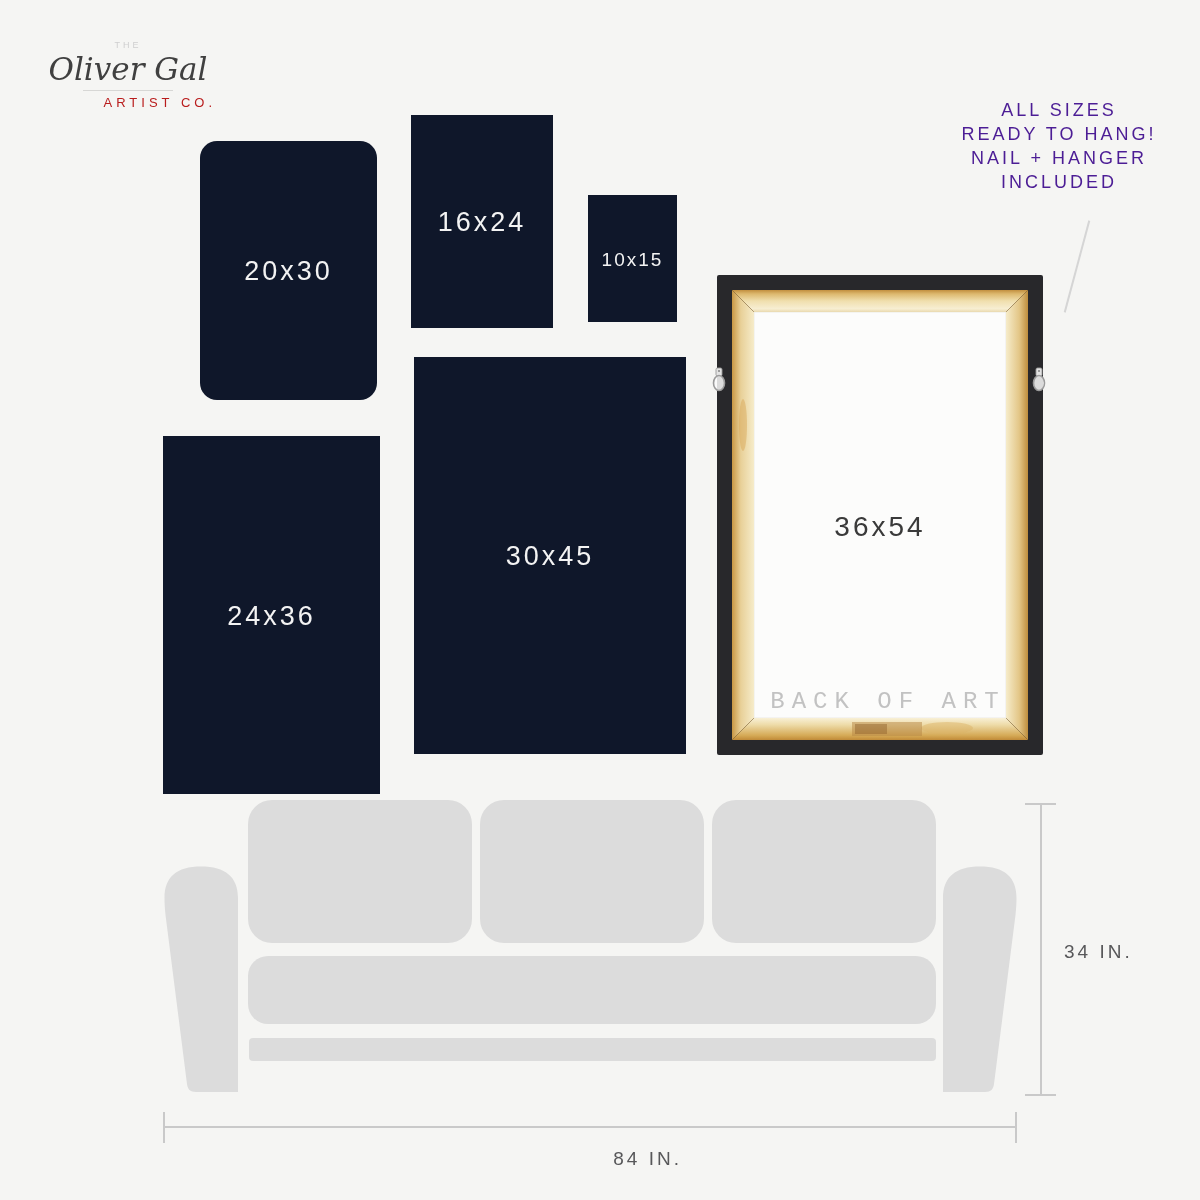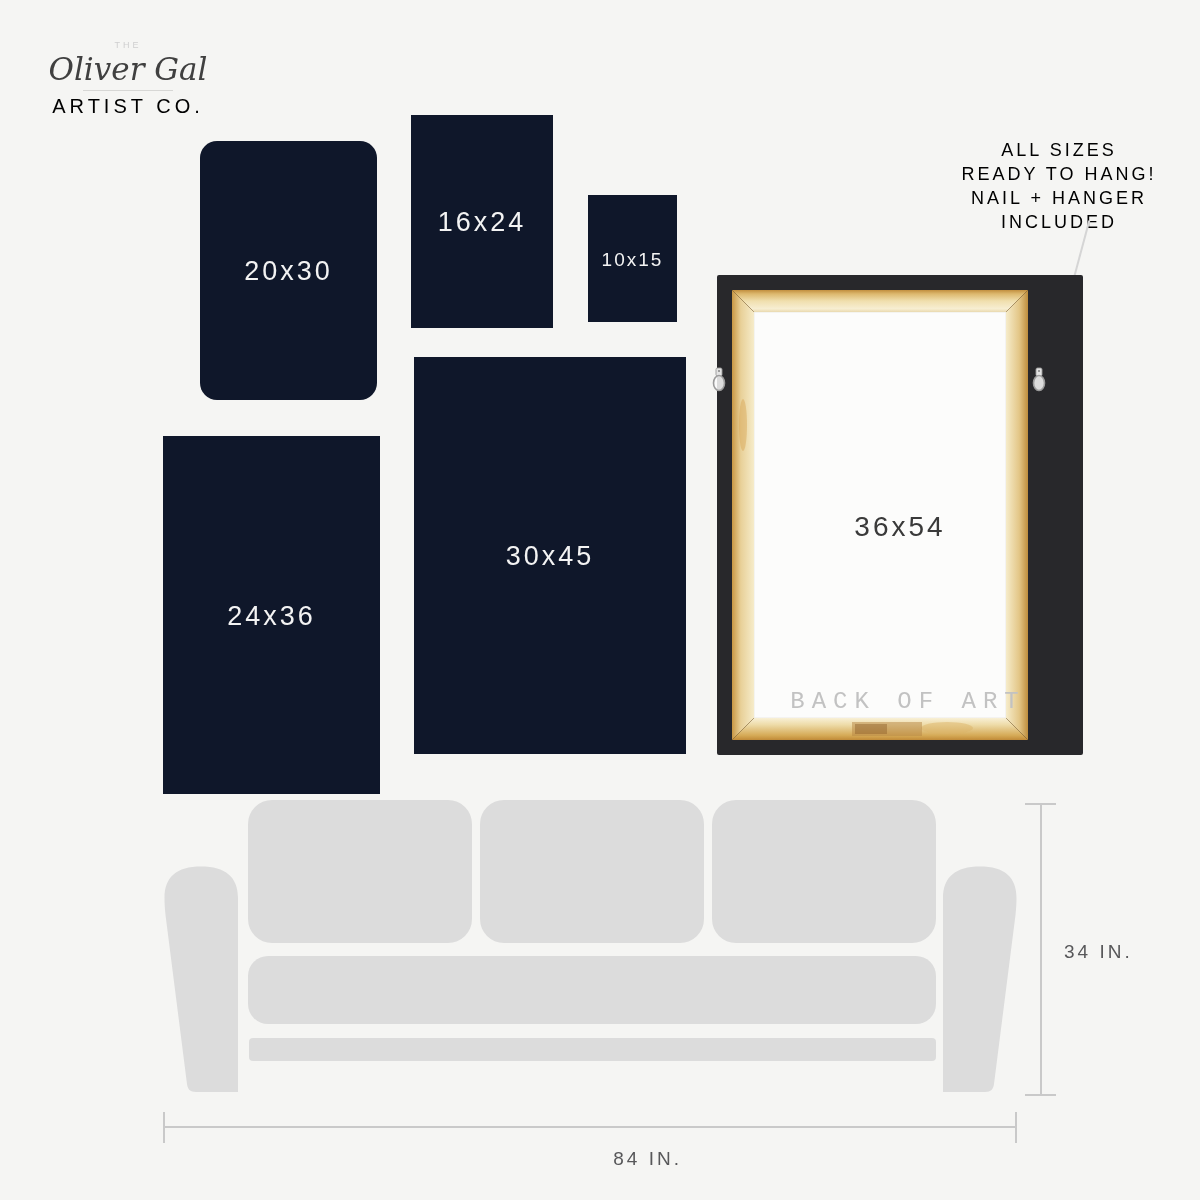--- a/index.html
+++ b/index.html
@@ -11,40 +11,40 @@
     -webkit-font-smoothing:antialiased;
   }
   .abs{position:absolute;}
 
   
   .logo{left:40px;top:40px;width:176px;text-align:center;color:#c9c9c9;}
   .logo-the{font-size:9px;letter-spacing:3px;color:#cfcfcf;margin-bottom:0;}
   .logo-script{font-family:"DejaVu Serif","Liberation Serif",serif;font-style:italic;
     font-size:31px;line-height:34px;color:#404040;margin-top:2px;white-space:nowrap;}
   .logo-divider{width:90px;height:1px;background:#d7d7d5;margin:4px auto 4px auto;}
-  .logo-sub{font-size:20px;letter-spacing:4px;color:#000000;}
+  .logo-sub{font-size:13px;letter-spacing:4px;color:#b91c1c;text-align:right;}
 
   
   .note{left:928px;top:98px;width:262px;text-align:center;
-    font-size:18px;line-height:24px;letter-spacing:3px;color:#000000;margin-top:40px;}
+    font-size:18px;line-height:24px;letter-spacing:3px;color:#4c1d95;}
   .pointer-line{left:1076px;top:219px;width:2px;height:95px;background:#d5d5d5;
     transform:rotate(15deg);}
 
   
   .sizebox{background:#0f172a;display:flex;align-items:center;justify-content:center;
     color:#f3f3f3;letter-spacing:3px;}
   .sizebox span{transform:translateY(1px);}
   .sb-2030{left:200px;top:141px;width:177px;height:259px;font-size:27px;border-radius:17px;}
   .sb-1624{left:411px;top:115px;width:142px;height:213px;font-size:27px;}
   .sb-1015{left:588px;top:195px;width:89px;height:127px;font-size:19px;letter-spacing:2px;}
   .sb-2436{left:163px;top:436px;width:217px;height:358px;font-size:27px;}
   .sb-3045{left:414px;top:357px;width:272px;height:397px;font-size:27px;}
 
   
-  .frame{left:717px;top:275px;width:326px;height:480px;background:#28282b;border-radius:2px;padding-left:40px;}
+  .frame{left:717px;top:275px;width:326px;height:480px;background:#28282b;border-radius:2px;}
   .frame svg.woodwork{position:absolute;left:0;top:0;}
   .frame-size-label{position:absolute;left:0;top:236px;width:100%;text-align:center;
     font-size:28px;letter-spacing:3px;color:#3a3a3a;}
   .frame-back-label{position:absolute;left:8px;top:413px;width:100%;text-align:center;
     font-size:24px;letter-spacing:7px;color:#c2c2c2;font-family:Liberation Mono, monospace;}
   .hanger{position:absolute;width:16px;height:27px;}
   .hanger.left{left:-6px;top:91px;}
   .hanger.right{left:314px;top:91px;}
 
   

